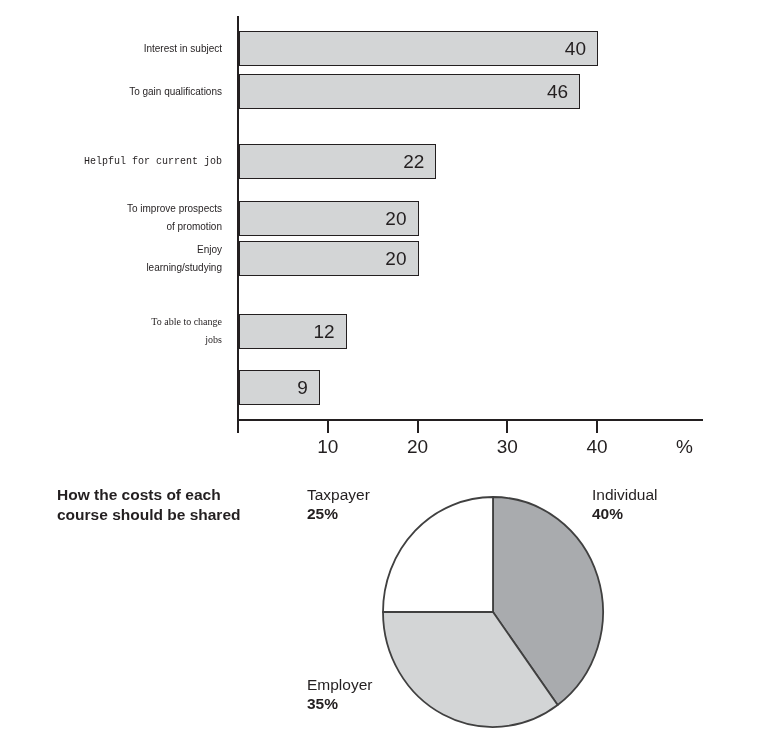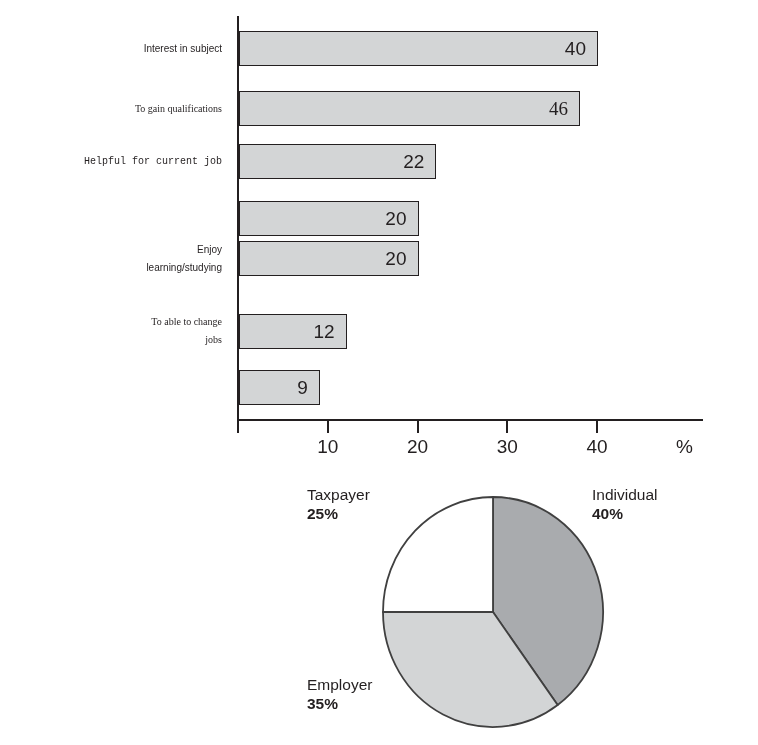--- a/index.html
+++ b/index.html
@@ -155,35 +155,37 @@
 <div id="bar-chart">
 
   <div id="bar-rows-container">
       <div class="bar-row" style="top: 31px;">
         <div class="bar-label" style="top: 8.5px;">Interest in subject</div>
         <div class="bar-track" style="width: 359px;">
           <div class="bar-rect" style="width: 359px; background: rgb(211, 213, 214);"></div>
           <div class="bar-value" style="left: 0px; width: 347px;">40</div>
         </div>
       </div>
-      <div class="bar-row" style="top: 91px; font-family: Liberation Serif, serif;">
+      <div class="bar-row" style="top: 74px;">
         <div class="bar-label" style="top: 8.5px;">To gain qualifications</div>
         <div class="bar-track" style="width: 341.05px;">
           <div class="bar-rect" style="width: 341.05px; background: rgb(211, 213, 214);"></div>
           <div class="bar-value" style="left: 0px; width: 329.05px;">46</div>
         </div>
       </div>
       <div class="bar-row" style="top: 144px;">
         <div class="bar-label" style="top: 8.5px; font-family: Liberation Mono, monospace;">Helpful for current job</div>
         <div class="bar-track" style="width: 197.45px;">
           <div class="bar-rect" style="width: 197.45px; background: rgb(211, 213, 214);"></div>
           <div class="bar-value" style="left: 0px; width: 185.45px;">22</div>
         </div>
       </div>
       <div class="bar-row" style="top: 200.5px;">
+        <div class="bar-label" style="top: -0.5px;">To improve prospects
+of promotion</div>
         <div class="bar-track" style="width: 179.5px;">
           <div class="bar-rect" style="width: 179.5px; background: rgb(211, 213, 214);"></div>
           <div class="bar-value" style="left: 0px; width: 167.5px;">20</div>
         </div>
       </div>
       <div class="bar-row" style="top: 241px; padding-left: 30px;">
         <div class="bar-label" style="top: -0.5px;">Enjoy
 learning/studying</div>
         <div class="bar-track" style="width: 179.5px;">
           <div class="bar-rect" style="width: 179.5px; background: rgb(211, 213, 214);"></div>
@@ -219,20 +221,22 @@
       <div class="x-tick-label" style="left: 507.25px;">30</div>
       <div class="x-tick" style="left: 596px;"></div>
       <div class="x-tick-label" style="left: 597px;">40</div>
     </div>
 
   <div id="percent-sign">%</div>
 </div>
 
 <div id="pie-block">
 
+  <div id="pie-title">How the costs of each
+course should be shared</div>
 
   <div class="pie-label" id="label-taxpayer">
     <span class="name">Taxpayer</span>
     <span class="pct">25%</span>
   </div>
 
   <div class="pie-label" id="label-individual">
     <span class="name">Individual</span>
     <span class="pct">40%</span>
   </div>

